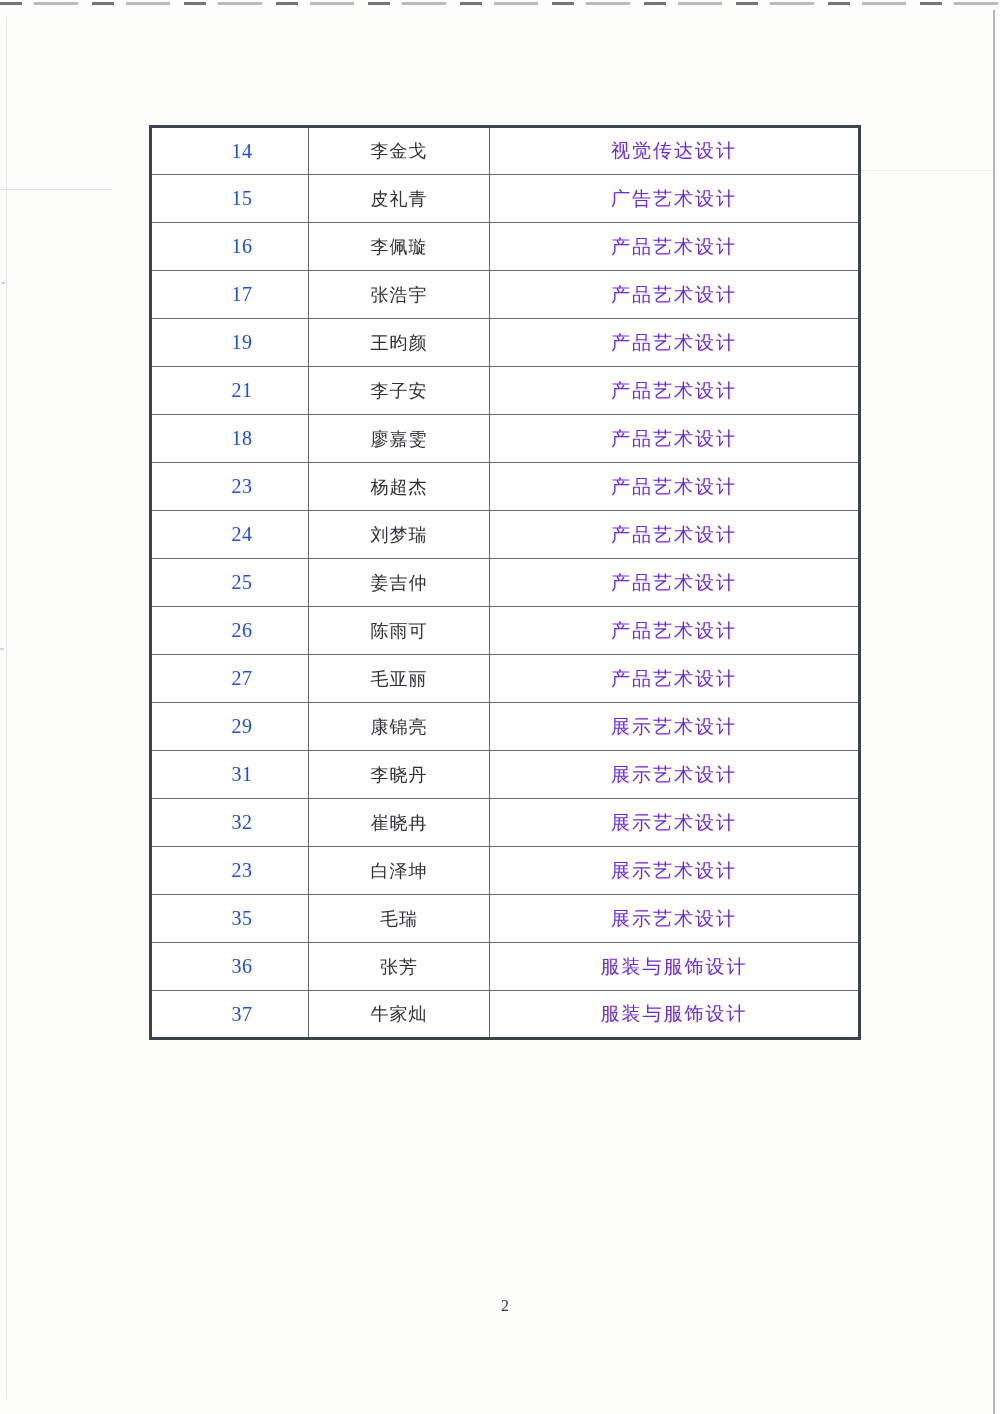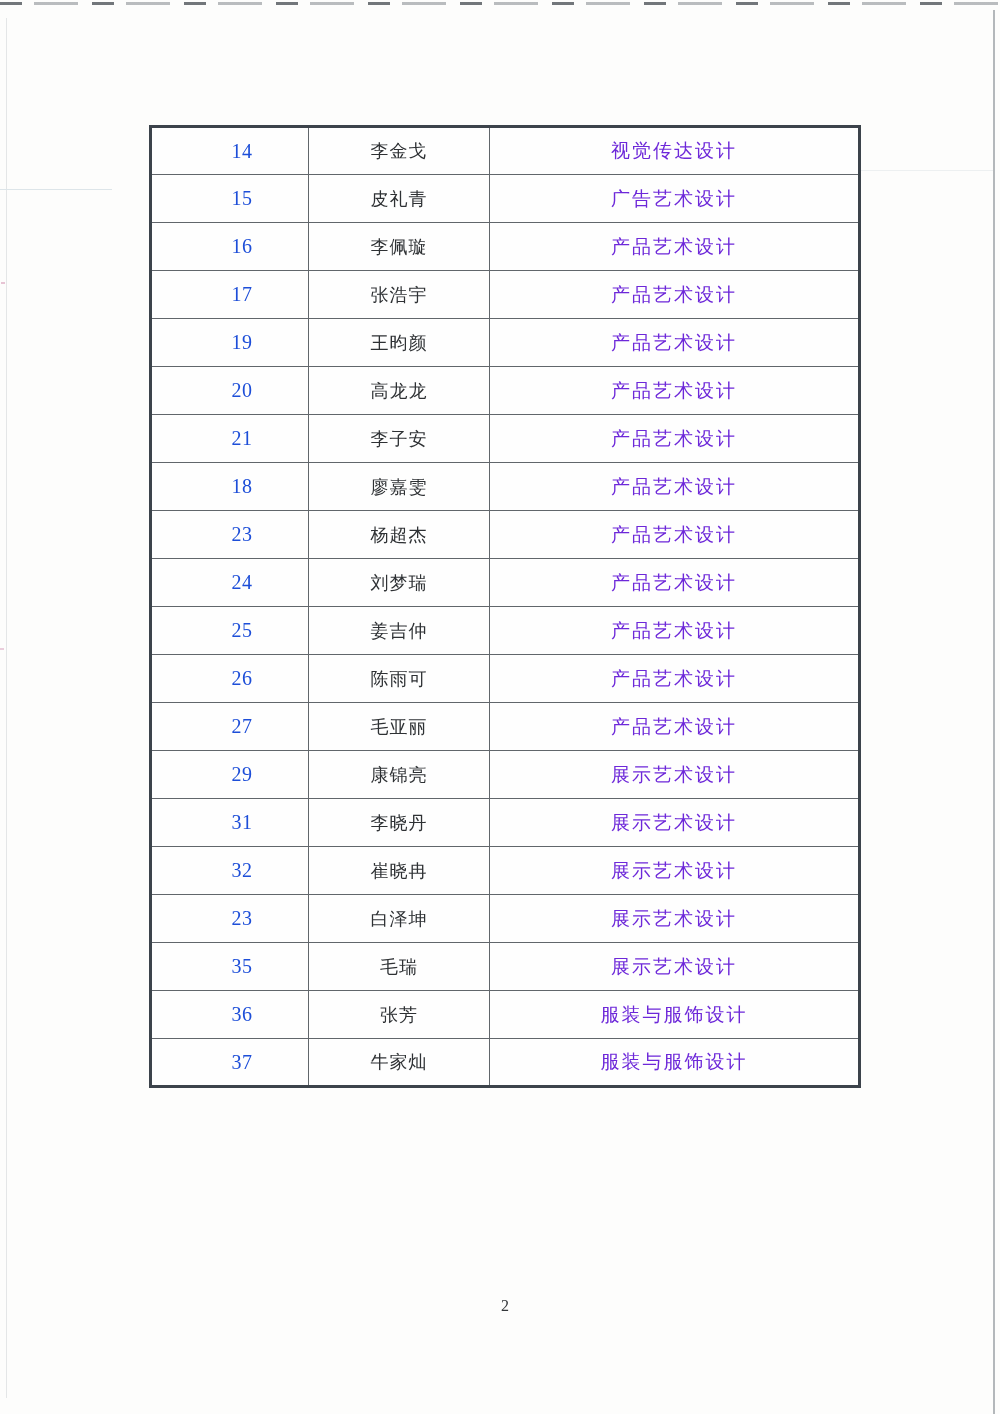--- a/index.html
+++ b/index.html
@@ -112,25 +112,20 @@
         <td class="col-no">17</td>
         <td class="col-name">张浩宇</td>
         <td class="col-major">产品艺术设计</td>
       </tr>
         <tr>
         <td class="col-no">19</td>
         <td class="col-name">王昀颜</td>
         <td class="col-major">产品艺术设计</td>
       </tr>
         <tr>
-        <td class="col-no">20</td>
-        <td class="col-name">高龙龙</td>
-        <td class="col-major">产品艺术设计</td>
-      </tr>
-        <tr>
         <td class="col-no">21</td>
         <td class="col-name">李子安</td>
         <td class="col-major">产品艺术设计</td>
       </tr>
         <tr>
         <td class="col-no">18</td>
         <td class="col-name">廖嘉雯</td>
         <td class="col-major">产品艺术设计</td>
       </tr>
         <tr>

